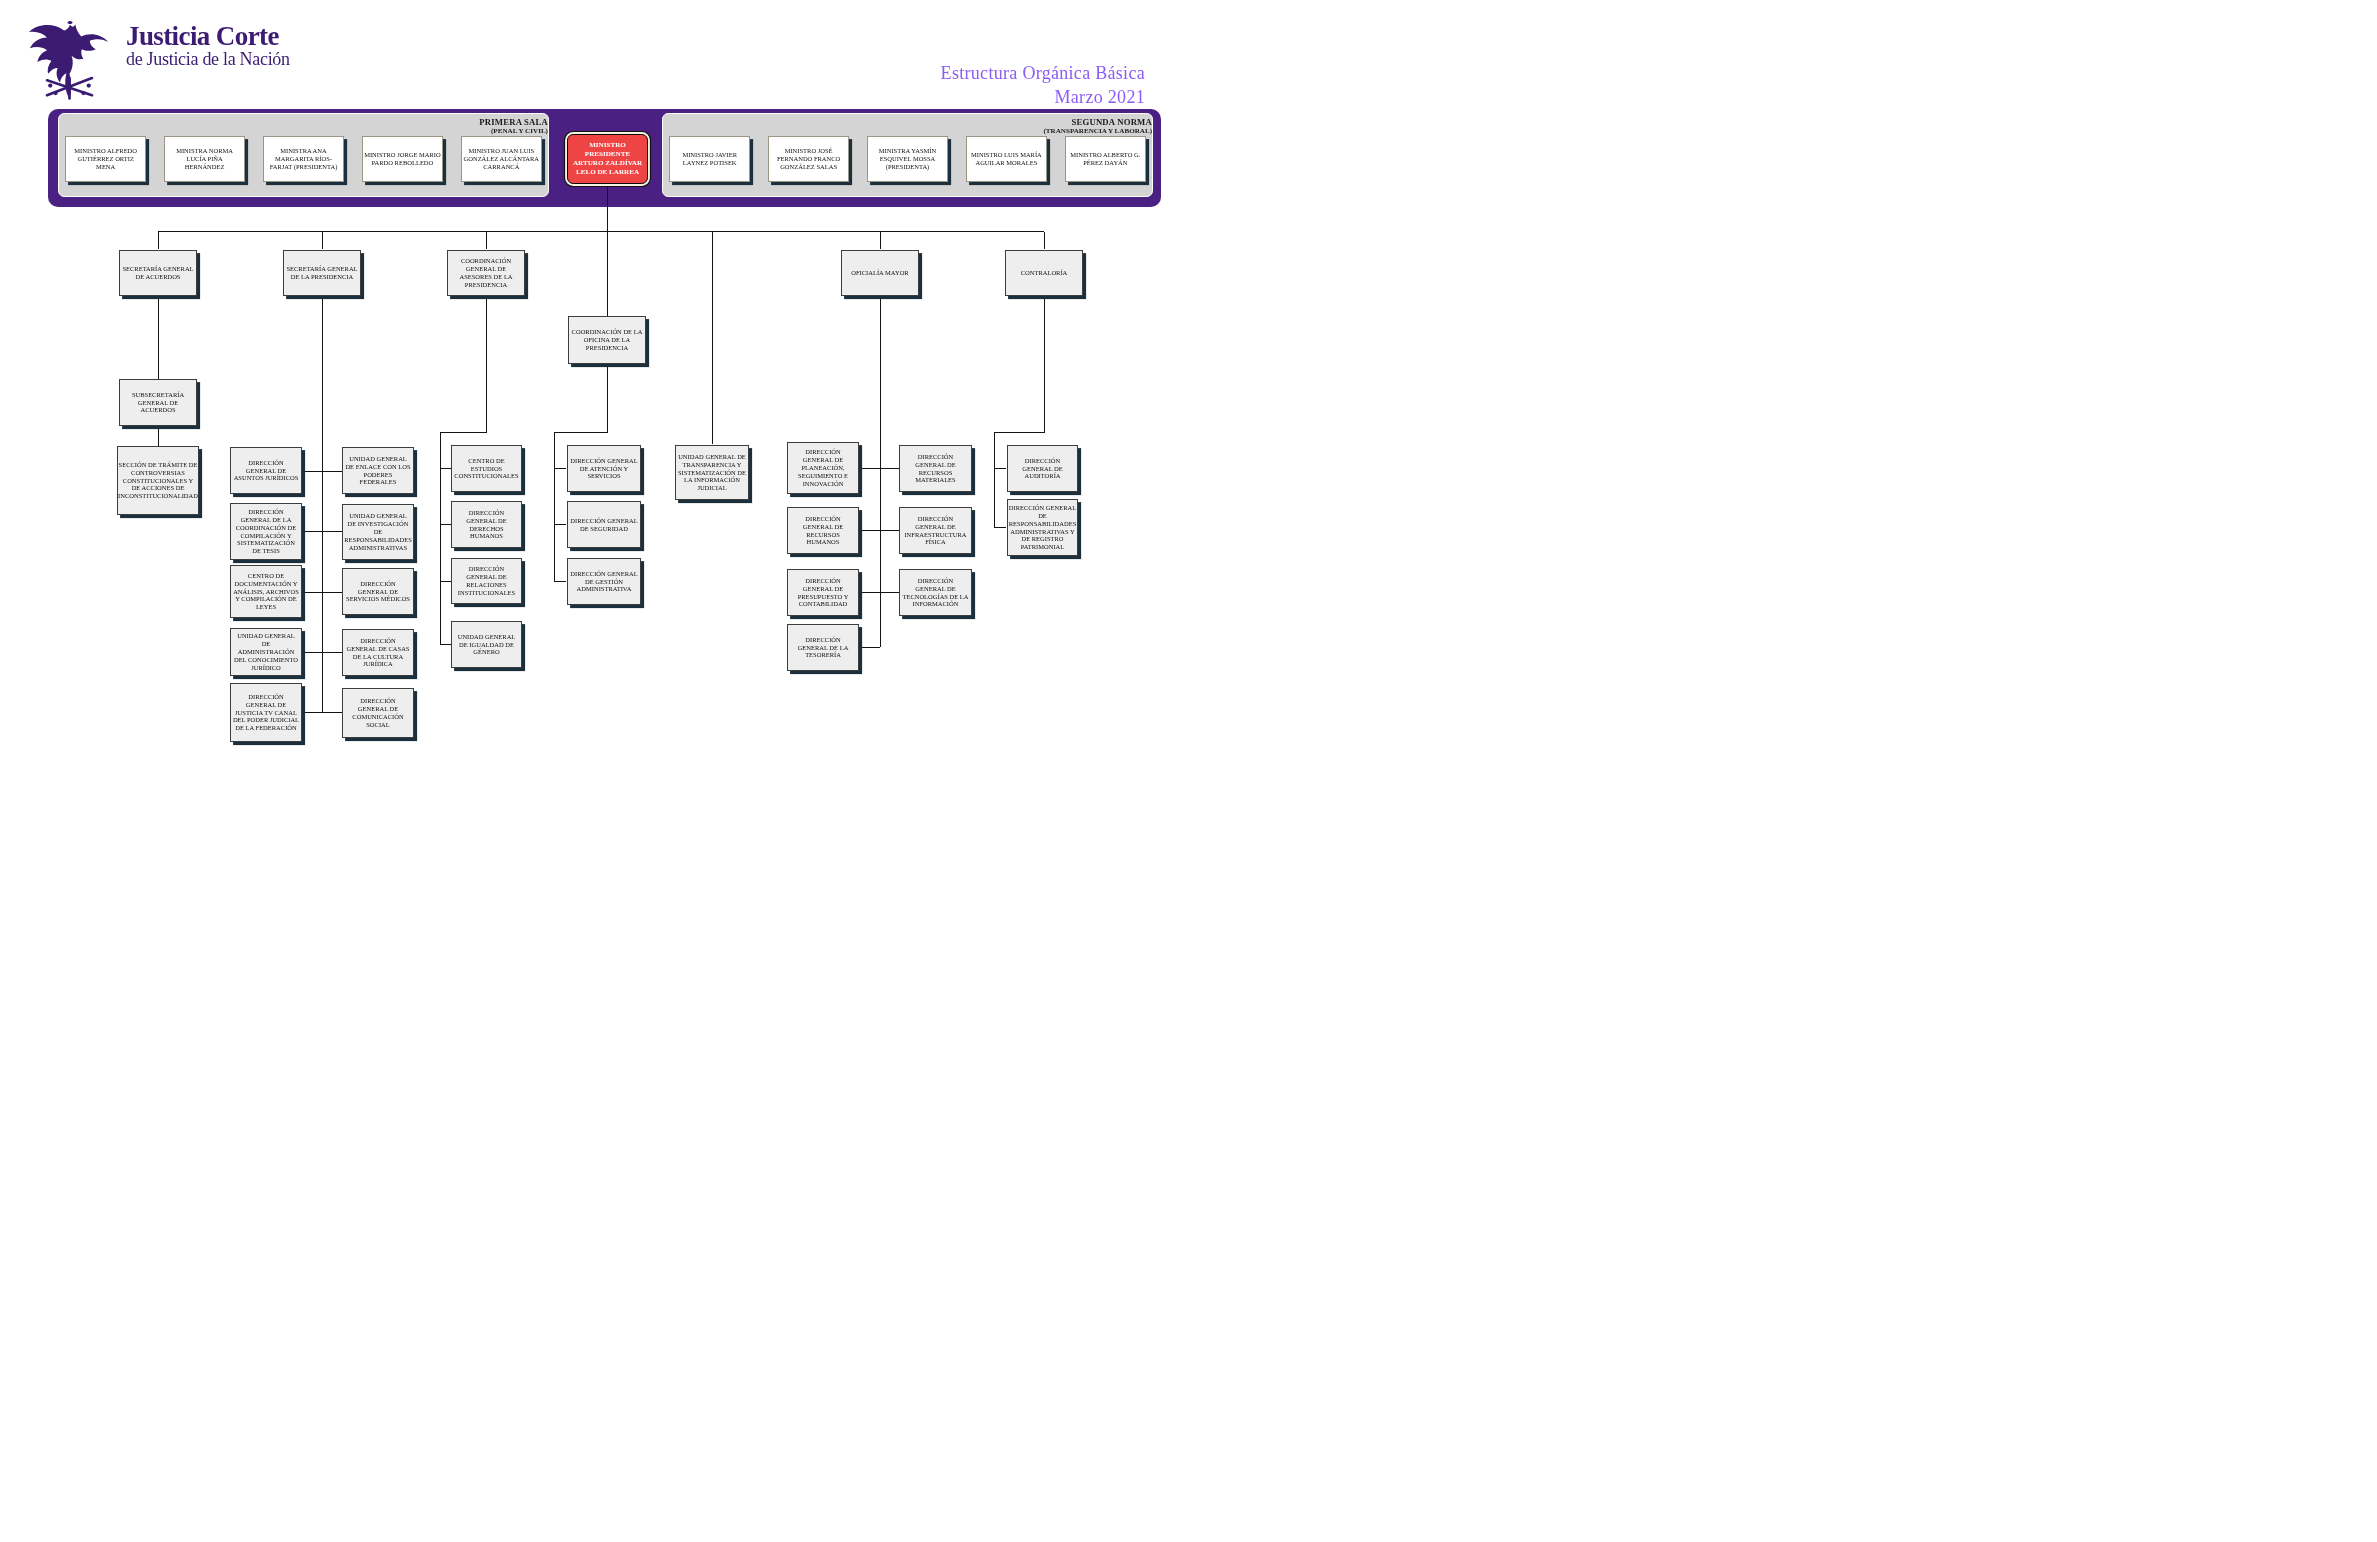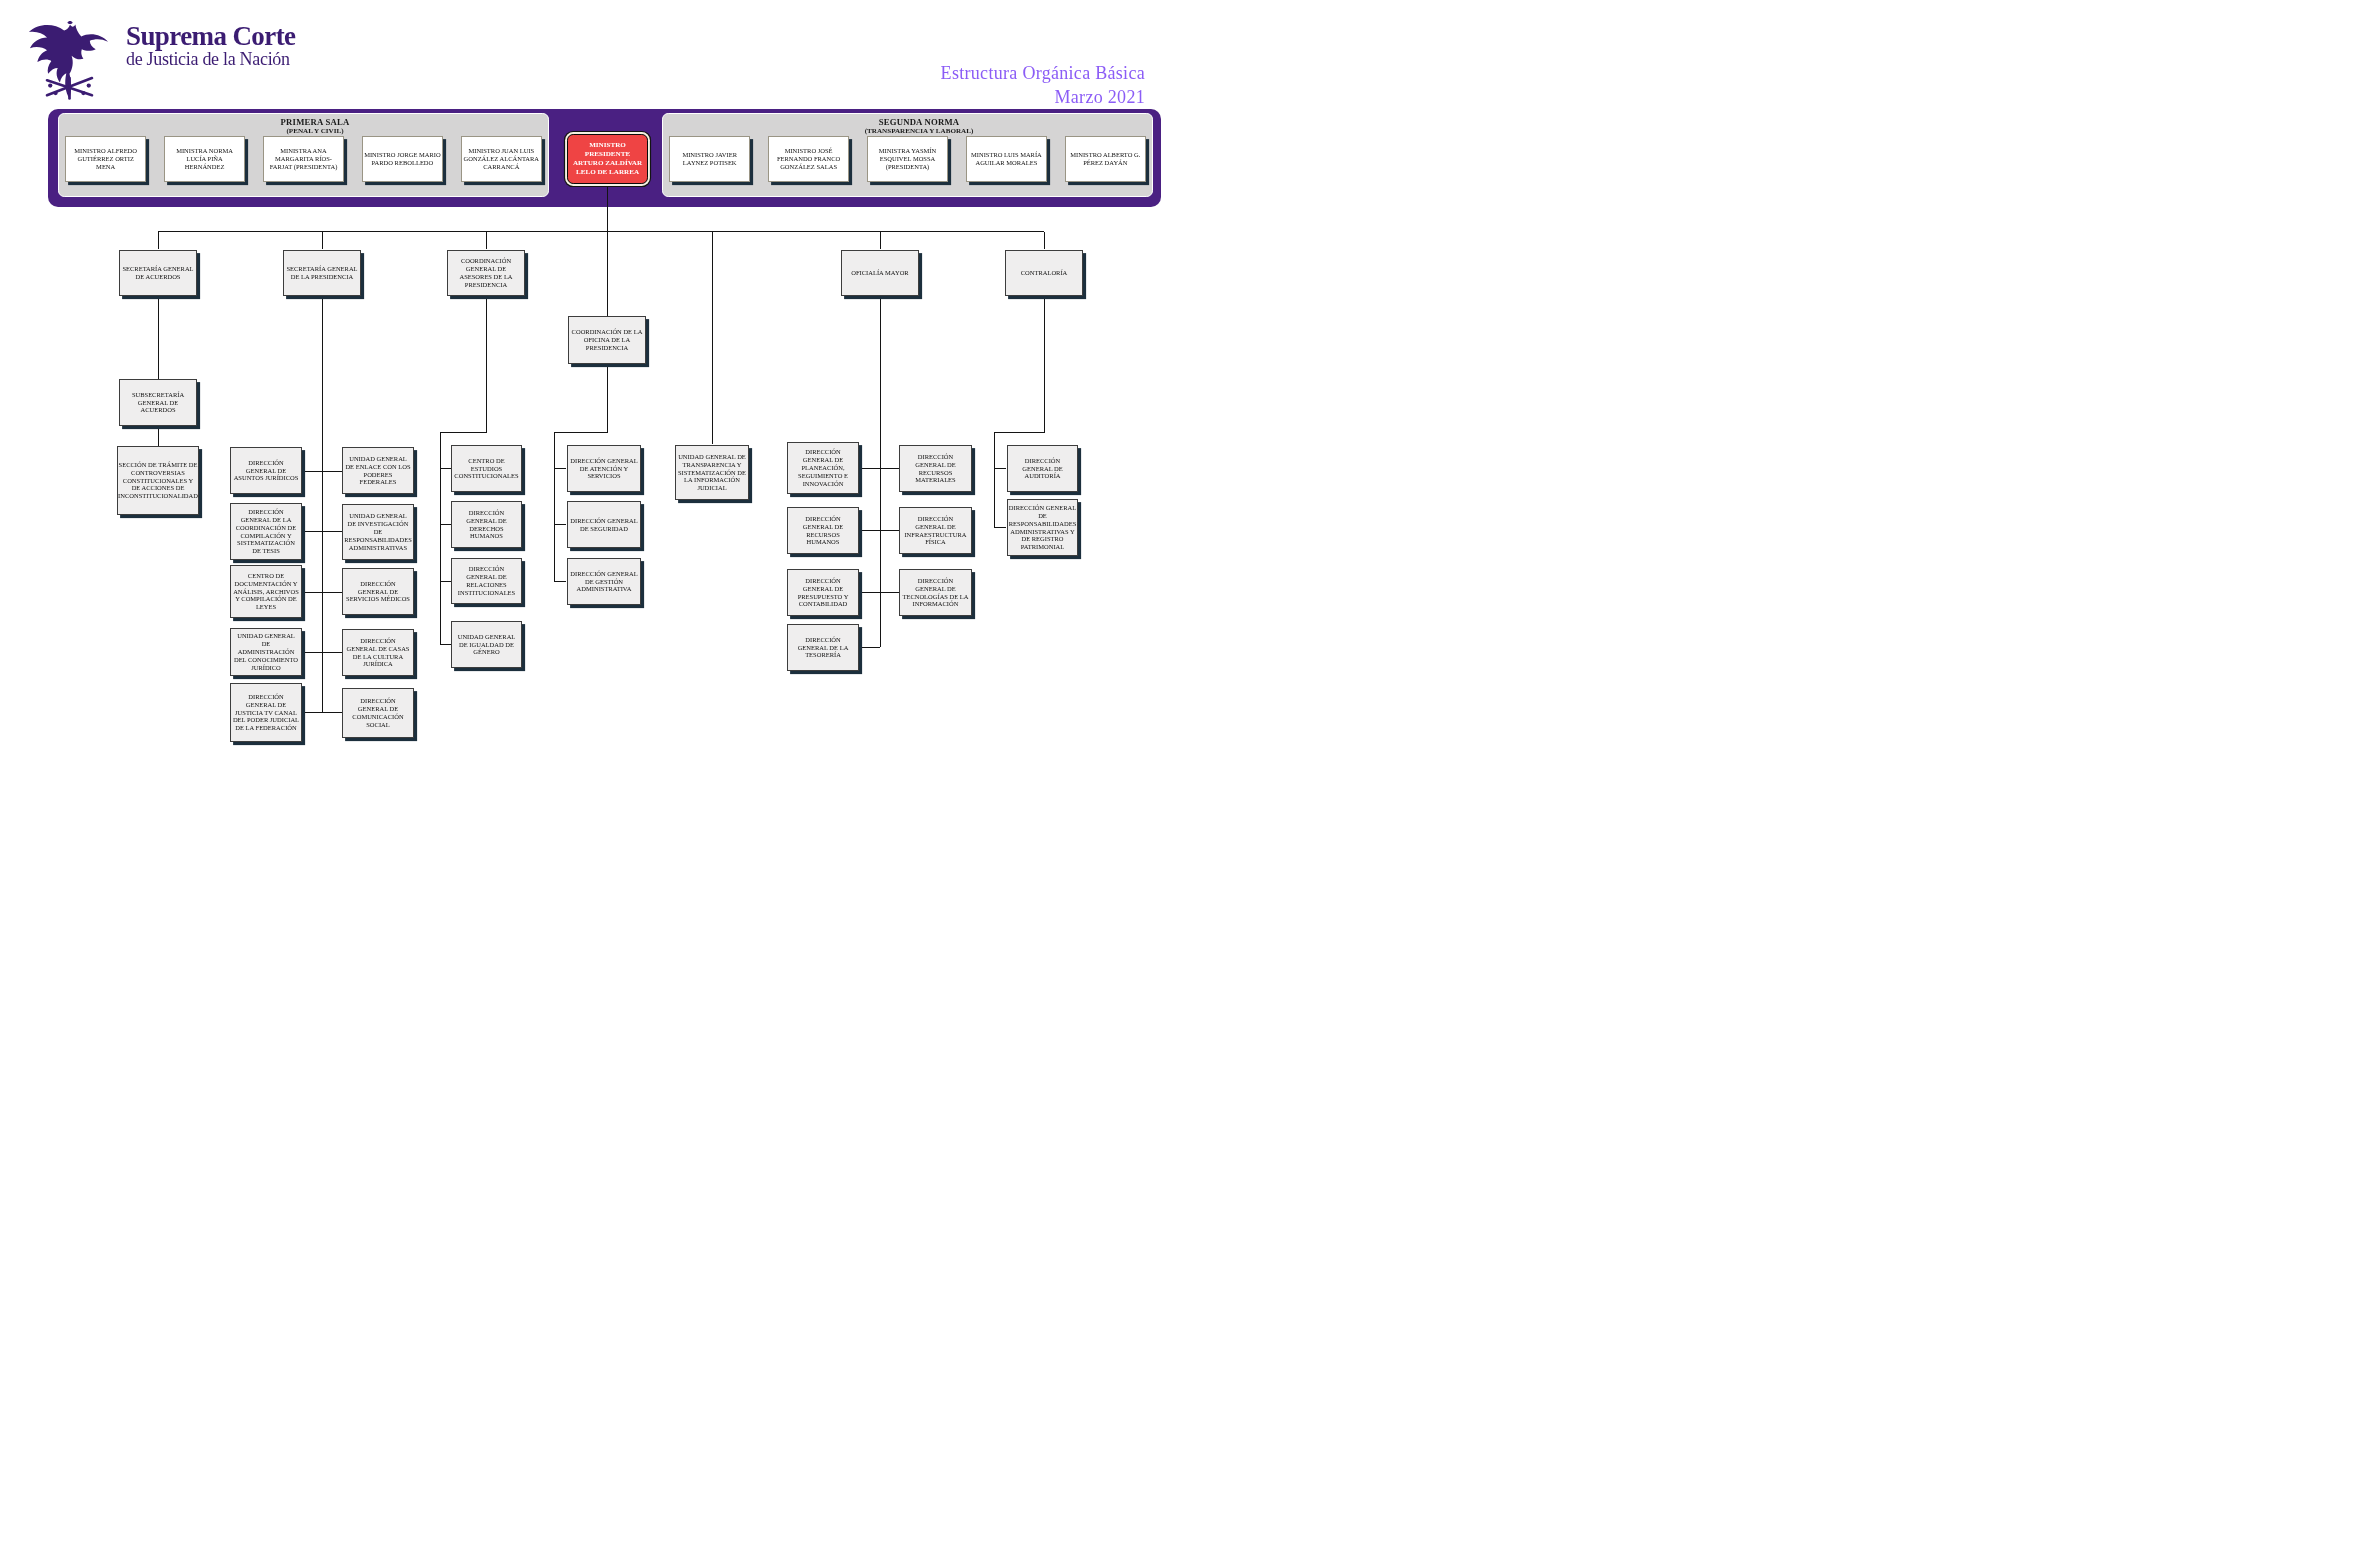--- a/index.html
+++ b/index.html
@@ -9,21 +9,21 @@
   }
   
   #logo-text{position:absolute;left:126px;top:22px;color:#3b1c72;line-height:1.05;}
   #logo-text .l1{font-size:27px;font-weight:bold;letter-spacing:-0.6px;}
   #logo-text .l2{font-size:18px;font-weight:normal;letter-spacing:-0.3px;}
   #doc-title{position:absolute;right:44px;top:61px;text-align:right;color:#8b5cf6;
     font-size:18px;line-height:1.35;letter-spacing:0.3px;}
   
   #band{position:absolute;left:48px;top:109px;width:1113px;height:98px;background:#4a2082;border-radius:10px;}
   .sala{position:absolute;top:113px;width:491px;height:84px;background:#d5d4d4;border:1.2px solid #ffffff;border-radius:6.2px;box-sizing:border-box;}
-  .sala-head{position:absolute;left:0;right:0;top:2.5px;text-align:center;font-weight:bold;color:#1a1a1a;padding-left:23px;}
+  .sala-head{position:absolute;left:0;right:0;top:2.5px;text-align:right;font-weight:bold;color:#1a1a1a;padding-left:23px;}
   .sala-head .t{font-size:8.7px;letter-spacing:0.2px;}
   .sala-head .s{font-size:7.1px;}
   .mrow{position:absolute;left:6.2px;right:6.2px;top:22px;display:flex;justify-content:space-between;}
   .minister{width:81px;height:46px;background:#ffffff;border:0.6px solid #9a9585;
     box-shadow:3.1px 3.1px 0 #1c2f3d;display:flex;align-items:center;justify-content:center;
     text-align:center;font-size:6.5px;line-height:1.25;padding:1.2px;box-sizing:border-box;}
   #president{position:absolute;left:567px;top:134px;width:81px;height:50px;background:#ef4444;
     border:1.9px solid #0a0a0a;border-radius:6.2px;box-shadow:0 0 0 1.9px #f6f1e3,0 0 0 3.1px #141414;
     display:flex;align-items:center;justify-content:center;text-align:center;color:#ffffff;
     font-weight:bold;font-size:7.1px;line-height:1.3;padding:1.2px;box-sizing:border-box;z-index:5;}
@@ -51,21 +51,21 @@
     </g>
     <g fill="#3b1c72">
       <circle cx="64" cy="126" r="4"></circle>
         <circle cx="136" cy="126" r="4"></circle>
       <circle cx="74" cy="140" r="4"></circle>
         <circle cx="126" cy="140" r="4"></circle>
     </g>
   </svg>
 
   <div id="logo-text">
-    <div class="l1">Suprema Corte</div>
+    <div class="l1">Justicia Corte</div>
     <div class="l2">de Justicia de la Nación</div>
   </div>
 
   <div id="doc-title">
     <div>Estructura Orgánica Básica</div>
     <div>Marzo 2021</div>
   </div>
 
   <div id="band"></div>
 

